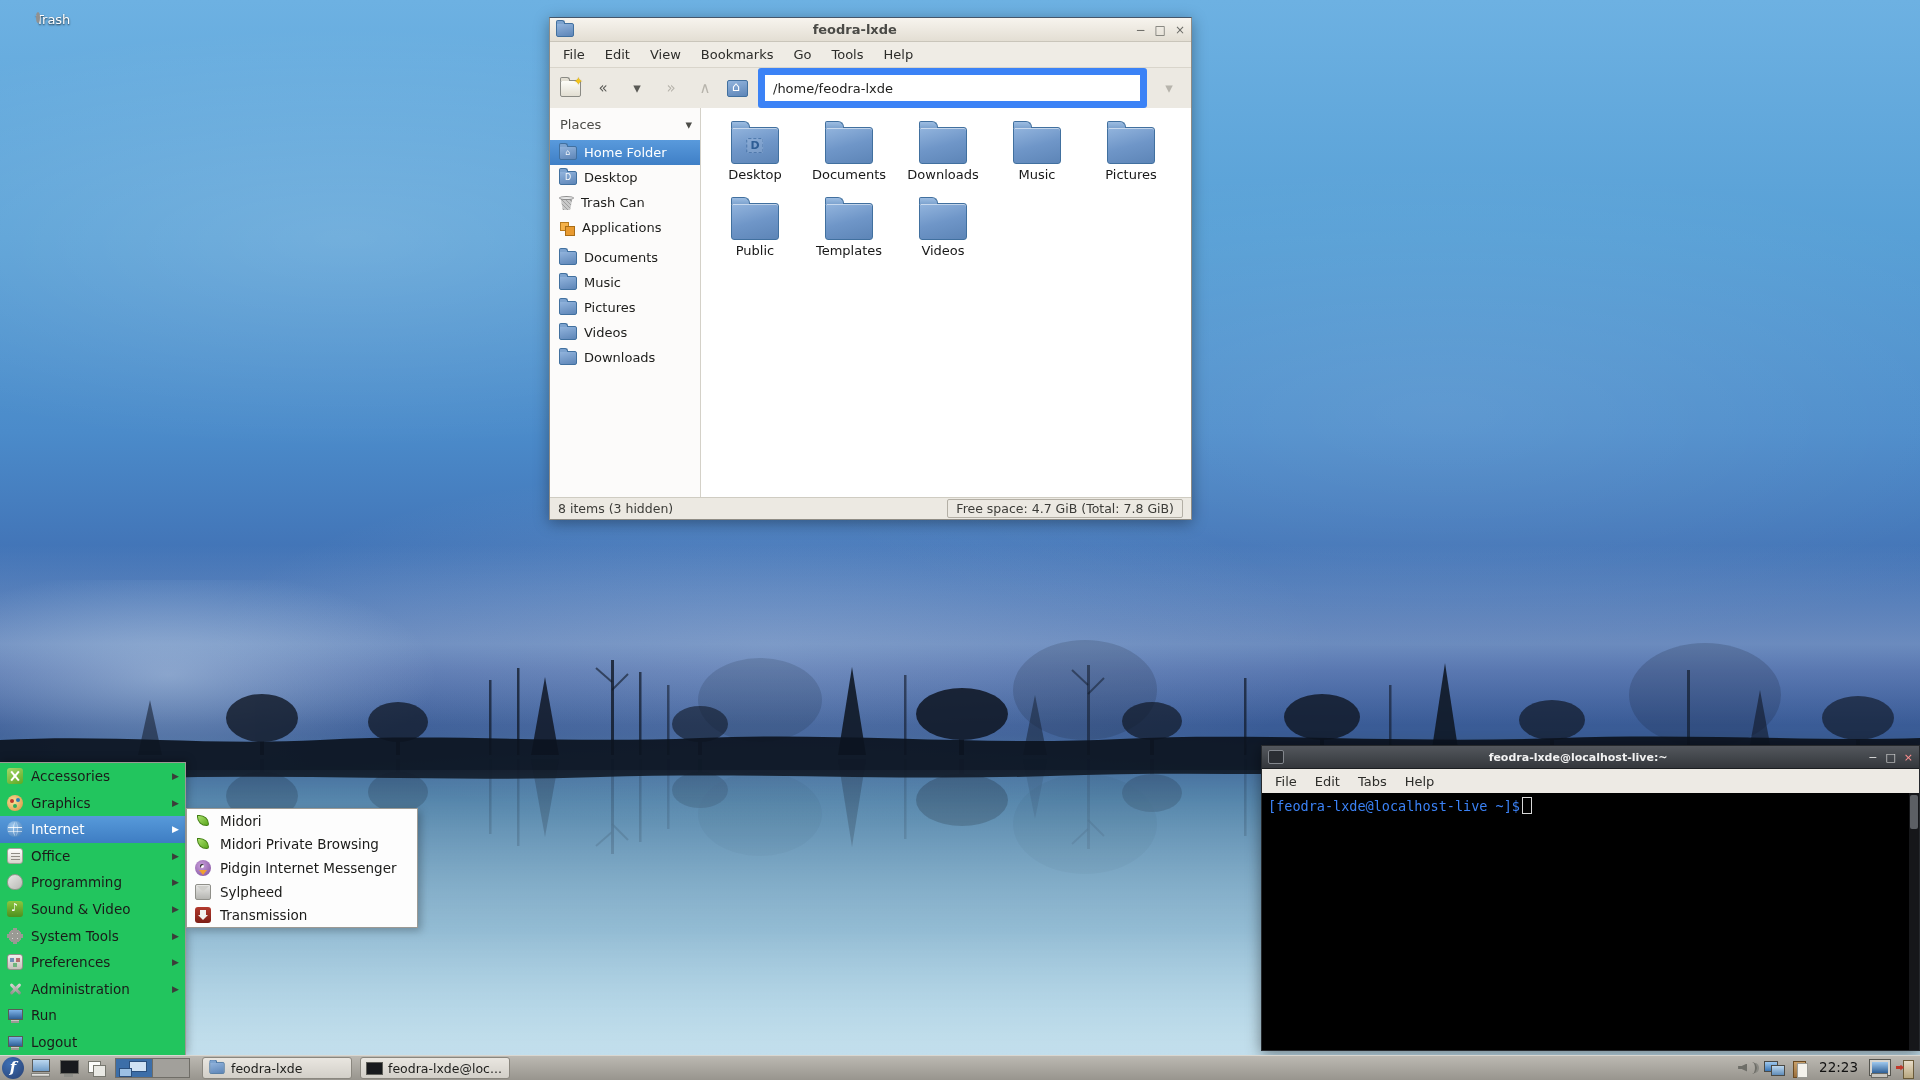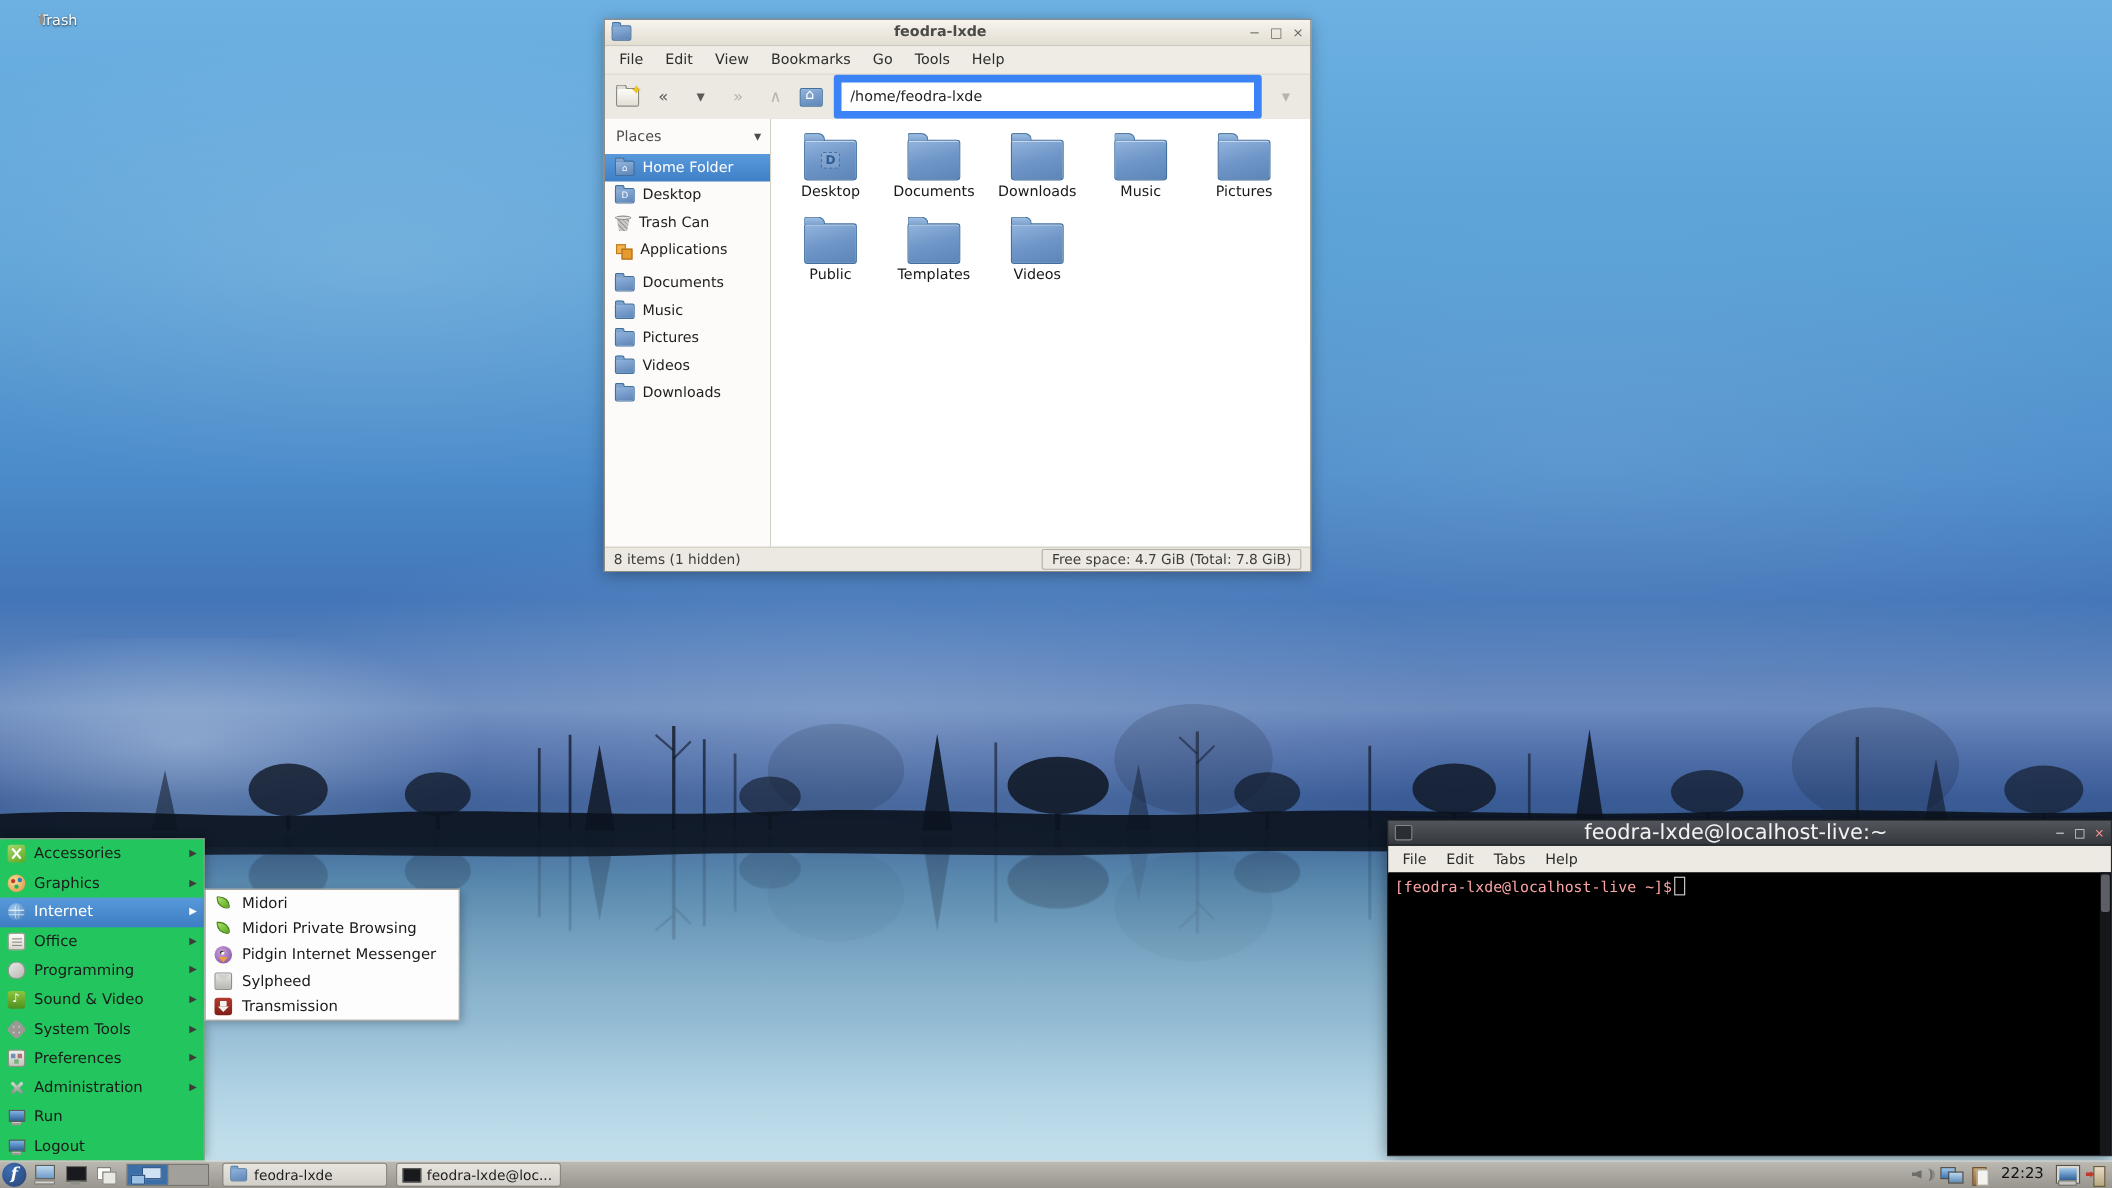--- a/index.html
+++ b/index.html
@@ -77,25 +77,25 @@
   
   .apps{position:relative;width:16px;height:14px;flex:none;}
   .apps::before{content:"";position:absolute;left:1px;top:1px;width:7px;height:7px;background:#f5b24a;border:1px solid #b97b1e;}
   .apps::after{content:"";position:absolute;left:6px;top:5px;width:8px;height:8px;background:#e89a30;border:1px solid #a96d16;}
 
   
   .term-window{left:1261px;top:745px;width:659px;height:306px;border:1px solid #26292d;background:#000;
     box-shadow:0 3px 14px rgba(0,0,0,.45);}
   .term-titlebar{height:22px;background:linear-gradient(#53575d,#34373c);display:flex;align-items:center;
     padding:0 6px;border-bottom:1px solid #1c1e21;}
-  .term-title{flex:1;text-align:center;font-size:19px;font-weight:normal;color:#f2f2f2;}
+  .term-title{flex:1;text-align:center;font-size:11px;font-weight:bold;color:#f2f2f2;}
   .term-menubar{height:24px;background:#edeae4;border-bottom:1px solid #c6c2b8;display:flex;align-items:center;padding:0 4px;}
   .term-menubar .mitem{font-size:13px;color:#2d2d2a;padding:3px 9px;}
   .term-content{position:absolute;top:47px;left:0;right:0;bottom:0;background:#000;
-    font-family:"DejaVu Sans Mono","Liberation Mono",monospace;font-size:13.5px;color:#fca5a5;padding:4px 6px;box-sizing:border-box;}
+    font-family:"DejaVu Sans Mono","Liberation Mono",monospace;font-size:13.5px;color:#3b82f6;padding:4px 6px;box-sizing:border-box;}
   .cursor{display:inline-block;width:8px;height:15px;border:1px solid #d8d8d8;vertical-align:-3px;margin-left:2px;}
   .term-scroll{position:absolute;top:47px;right:0;bottom:0;width:10px;background:#16171a;}
   .term-scroll .thumb{position:absolute;top:2px;left:1px;width:8px;height:34px;background:#5c5f64;border-radius:2px;}
   .term-btns{display:flex;gap:8px;font-size:11px;align-items:center;}
   .term-btns .w{color:#dcdcdc;}
   .term-btns .r{color:#ff9090;}
   .term-appicon{width:14px;height:12px;background:#2b2e33;border:1px solid #83878d;border-radius:2px;margin-right:4px;}
 
   
   .startmenu{position:absolute;left:0;top:762px;width:186px;height:294px;background:#22c55e;
@@ -400,21 +400,21 @@
         <span class="bf"></span>
         <span class="nm">Templates</span>
       </div>
       <div class="fitem">
         <span class="bf"></span>
         <span class="nm">Videos</span>
       </div>
     </div>
   </div>
   <div class="statusbar">
-    <span class="sleft">8 items (1 hidden)</span>
+    <span class="sleft">8 items (3 hidden)</span>
     <span class="sright">Free space: 4.7 GiB (Total: 7.8 GiB)</span>
   </div>
 </div>
 
 <div class="win term-window">
   <div class="term-titlebar">
     <span class="term-appicon"></span>
     <div class="term-title">feodra-lxde@localhost-live:~</div>
     <div class="term-btns">
       <span class="w">−</span>

